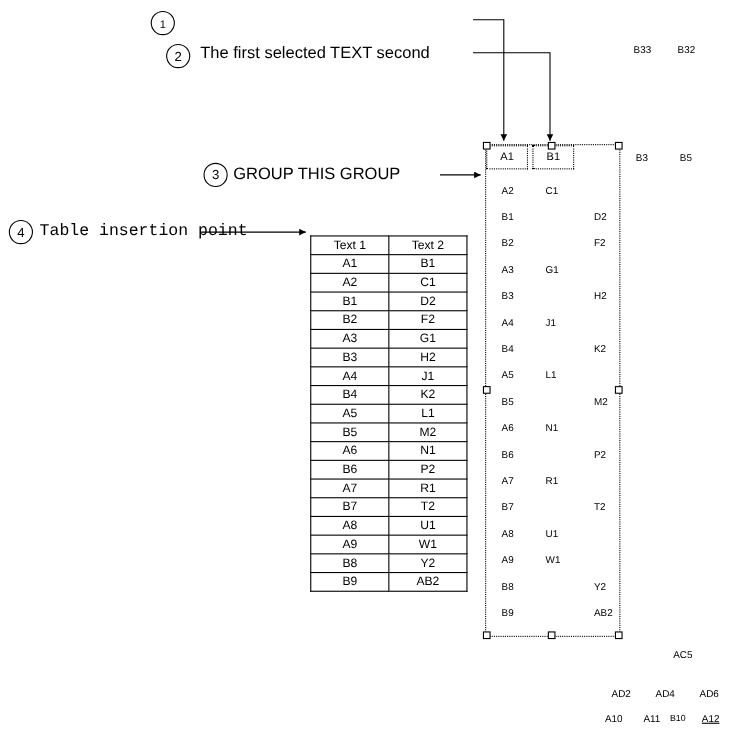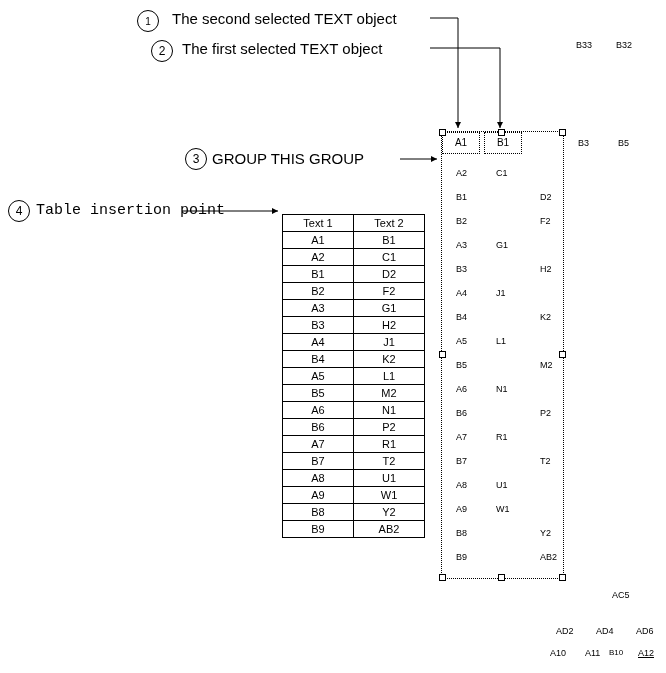--- a/index.html
+++ b/index.html
@@ -82,26 +82,25 @@
   }
 </style>
 </head>
 <body>
 
 <div class="canvas">
 
   <div class="circ" style="left:137px; top:10px;">
     <span class="sub">1</span>
   </div>
-  <div class="callout-label" style="left:172px; top:10px;">The second selected TEXT object</div>
 
   <div class="circ" style="left:151px; top:40px;">
     <span>2</span>
   </div>
-  <div class="callout-label" style="left:182px; top:40px;">The first selected TEXT object</div>
+  <div class="callout-label" style="left:182px; top:40px;">The first selected TEXT second</div>
 
   <svg style="position:absolute; left:0; top:0; width:666px; height:673px; pointer-events:none;">
     <defs>
       <marker id="arrow" markerWidth="8" markerHeight="8" refX="6" refY="3" orient="auto">
         <path d="M0,0 L6,3 L0,6 Z" fill="#000"></path>
       </marker>
     </defs>
 
     <path d="M430,48 L500,48 L500,128" fill="none" stroke="#000" stroke-width="1" marker-end="url(#arrow)"></path>
 

